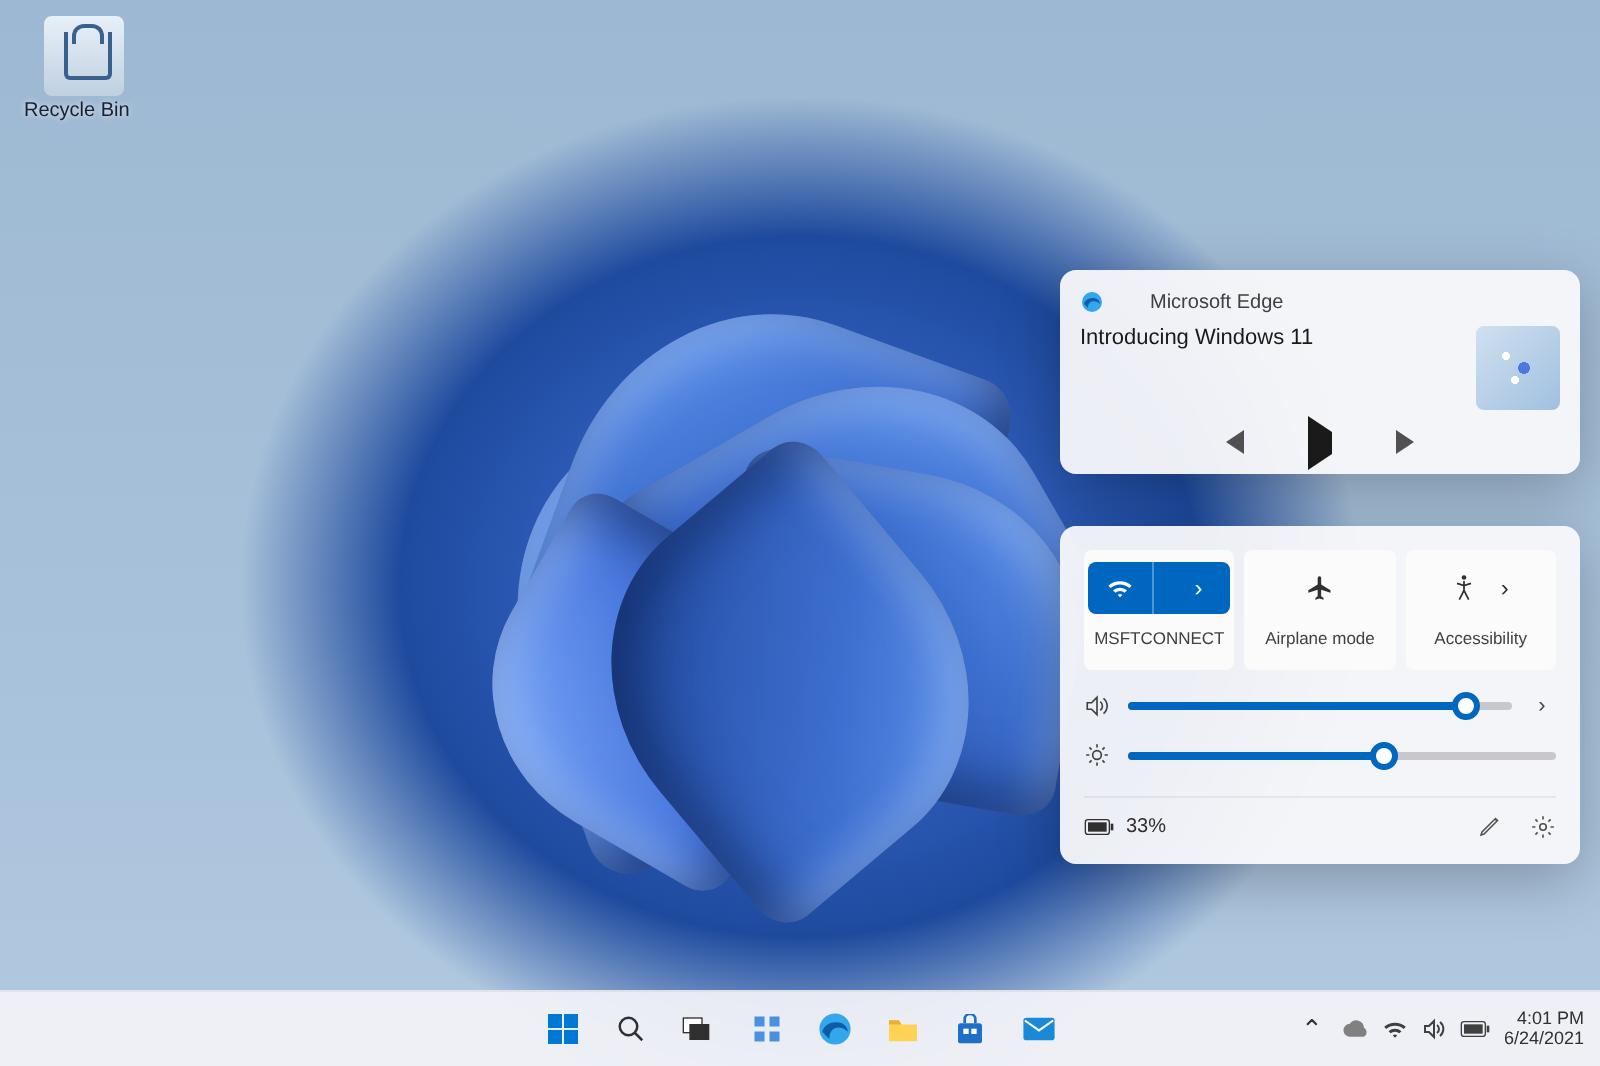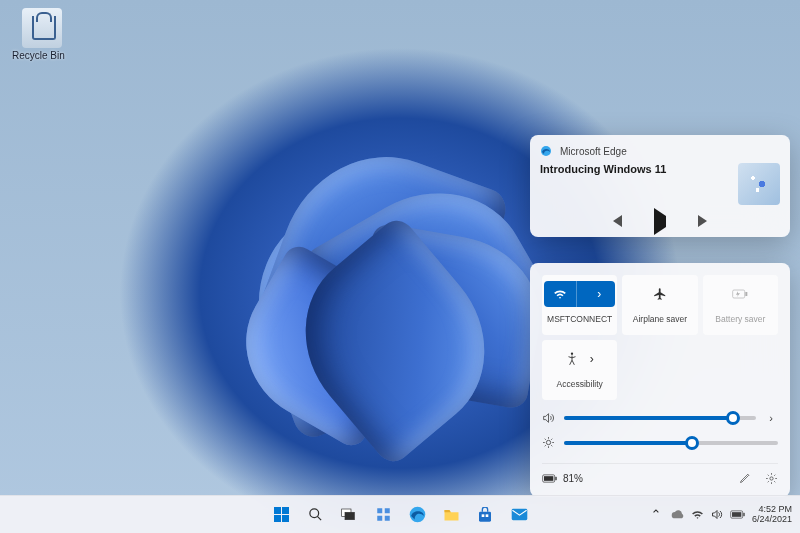--- a/index.html
+++ b/index.html
@@ -13,24 +13,24 @@
 .p4{width:190px;height:210px;left:70px;top:110px;transform:rotate(-20deg)}
 .p5{width:170px;height:190px;left:120px;top:150px;transform:rotate(140deg)}
 .p6{width:150px;height:160px;left:60px;top:170px;transform:rotate(-60deg);background:linear-gradient(135deg,#8ab5ff 0%,#4a7ae0 50%,#20489e 100%)}
 .desktop-icon{position:absolute;left:12px;top:8px;width:60px;text-align:left;cursor:pointer}
 .desktop-icon .ic{width:40px;height:40px;margin:0 auto 2px;background:linear-gradient(180deg,#e8f0f8,#c0d0e0);border-radius:4px;position:relative}
 .desktop-icon .ic::before{content:"";position:absolute;left:10px;top:8px;width:20px;height:22px;border:2px solid #3a6090;border-radius:0 0 3px 3px;border-top:none}
 .desktop-icon .ic::after{content:"";position:absolute;left:14px;top:4px;width:12px;height:8px;border:2px solid #3a6090;border-bottom:none;border-radius:6px 6px 0 0}
 .desktop-icon .lbl{font-size:10px;color:#1a2030;text-shadow:0 0 3px rgba(255,255,255,.8)}
 .panel{position:absolute;right:10px;width:260px;background:rgba(248,248,250,.95);border-radius:8px;box-shadow:0 8px 30px rgba(0,0,0,.25);padding:10px;font-size:10px;color:#303030;backdrop-filter:blur(20px)}
 .media{top:135px}
-.media-head{display:flex;align-items:center;gap:8px;font-size:10px;color:#404040}
+.media-head{display:flex;align-items:center;gap:23px;font-size:10px;color:#404040}
 .media-body{display:flex;gap:10px;margin-top:6px}
 .media-txt{flex:1}
-.media-title{font-size:11px;font-weight:700;color:#1a1a1a}
+.media-title{font-size:11px;font-weight:400;color:#1a1a1a}
 .media-sub{font-size:10px;color:#606060}
 .media-art{width:42px;height:42px;background:linear-gradient(135deg,#d0e0f0,#a0c0e0);border-radius:4px;position:relative}
 .media-art::before{content:"";position:absolute;inset:6px;background:radial-gradient(circle at 30% 30%,#fff 2px,transparent 2px),radial-gradient(circle at 60% 50%,#4a7ae0 3px,transparent 3px),radial-gradient(circle at 45% 70%,#fff 2px,transparent 2px)}
 .media-ctrl{display:flex;justify-content:center;gap:30px;margin-top:10px;align-items:center}
 .media-ctrl span{cursor:pointer;color:#404040}
 .play{width:0;height:0;border-left:12px solid #1a1a1a;border-top:8px solid transparent;border-bottom:8px solid transparent}
 .quick{top:263px;padding:12px}
 .tiles{display:grid;grid-template-columns:repeat(3,1fr);gap:5px}
 .tile{background:#fbfbfc;border-radius:4px;text-align:center;padding:6px 2px;cursor:pointer}
 .tile .tic{height:26px;display:flex;align-items:center;justify-content:center;border-radius:4px;margin-bottom:4px;color:#303030;gap:6px;font-size:12px}
@@ -120,33 +120,21 @@
       <div class="tlbl">MSFTCONNECT</div>
     </div>
     <div class="tile">
       <div class="tic">
           <span>
             <svg width="14" height="14" viewBox="0 0 24 24">
               <path d="M21 16v-2l-8-5V3.5a1.5 1.5 0 00-3 0V9l-8 5v2l8-2.5V19l-2 1.5V22l3.5-1 3.5 1v-1.5L13 19v-5.5z" fill="currentColor"></path>
             </svg>
           </span>
         </div>
-      <div class="tlbl">Airplane saver</div>
-    </div>
-    <div class="tile dis">
-      <div class="tic">
-          <span>
-            <svg width="16" height="10" viewBox="0 0 24 14">
-              <rect x="1" y="1" width="18" height="12" rx="2" stroke="currentColor" fill="none"></rect>
-              <rect x="20" y="4" width="3" height="6" fill="currentColor"></rect>
-              <path d="M9 3l-3 5h3l-2 4 5-6h-3z" fill="currentColor"></path>
-            </svg>
-          </span>
-        </div>
-      <div class="tlbl">Battery saver</div>
+      <div class="tlbl">Airplane mode</div>
     </div>
     <div class="tile">
       <div class="tic">
           <span>
             <svg width="12" height="14" viewBox="0 0 20 24">
               <circle cx="10" cy="3" r="2" fill="currentColor"></circle>
               <path d="M10 6v8m-6-6l6 2 6-2M10 14l-4 8m4-8l4 8" stroke="currentColor" stroke-width="1.5" fill="none"></path>
             </svg>
           </span>
           <span style="margin-left:6px">›</span>
@@ -181,21 +169,21 @@
     </div>
   </div>
 
   <div class="qfoot">
     <span style="display:flex;gap:5px;align-items:center">
       <svg width="16" height="9" viewBox="0 0 24 13">
           <rect x="1" y="1" width="18" height="11" rx="2" stroke="#303030" fill="none"></rect>
           <rect x="20" y="4" width="2" height="5" fill="#303030"></rect>
           <rect x="3" y="3" width="14" height="7" fill="#303030"></rect>
         </svg>
-      <span>81%</span>
+      <span>33%</span>
     </span>
     <span class="r">
       <span>
           <svg width="12" height="12" viewBox="0 0 24 24">
             <path d="M3 21l3-1 13-13-2-2L4 18zM17 4l3 3" stroke="#505050" stroke-width="1.5" fill="none"></path>
           </svg>
         </span>
       <span>
           <svg width="13" height="13" viewBox="0 0 24 24">
             <circle cx="12" cy="12" r="3" stroke="#505050" stroke-width="1.5" fill="none"></circle>
@@ -277,17 +265,17 @@
       <svg width="12" height="11" viewBox="0 0 24 20">
           <path d="M3 7h4l5-5v16l-5-5H3zM15 6a5 5 0 010 8M18 3a9 9 0 010 14" stroke="#404040" stroke-width="2" fill="none"></path>
         </svg>
       <svg width="16" height="9" viewBox="0 0 24 13">
           <rect x="1" y="1" width="18" height="11" rx="2" stroke="#404040" fill="none"></rect>
           <rect x="20" y="4" width="2" height="5" fill="#404040"></rect>
           <rect x="3" y="3" width="14" height="7" fill="#404040"></rect>
         </svg>
     </span>
     <div class="clock">
-      <div>4:52 PM</div>
+      <div>4:01 PM</div>
       <div>6/24/2021</div>
     </div>
   </div>
 </div>
 
 </body></html>

